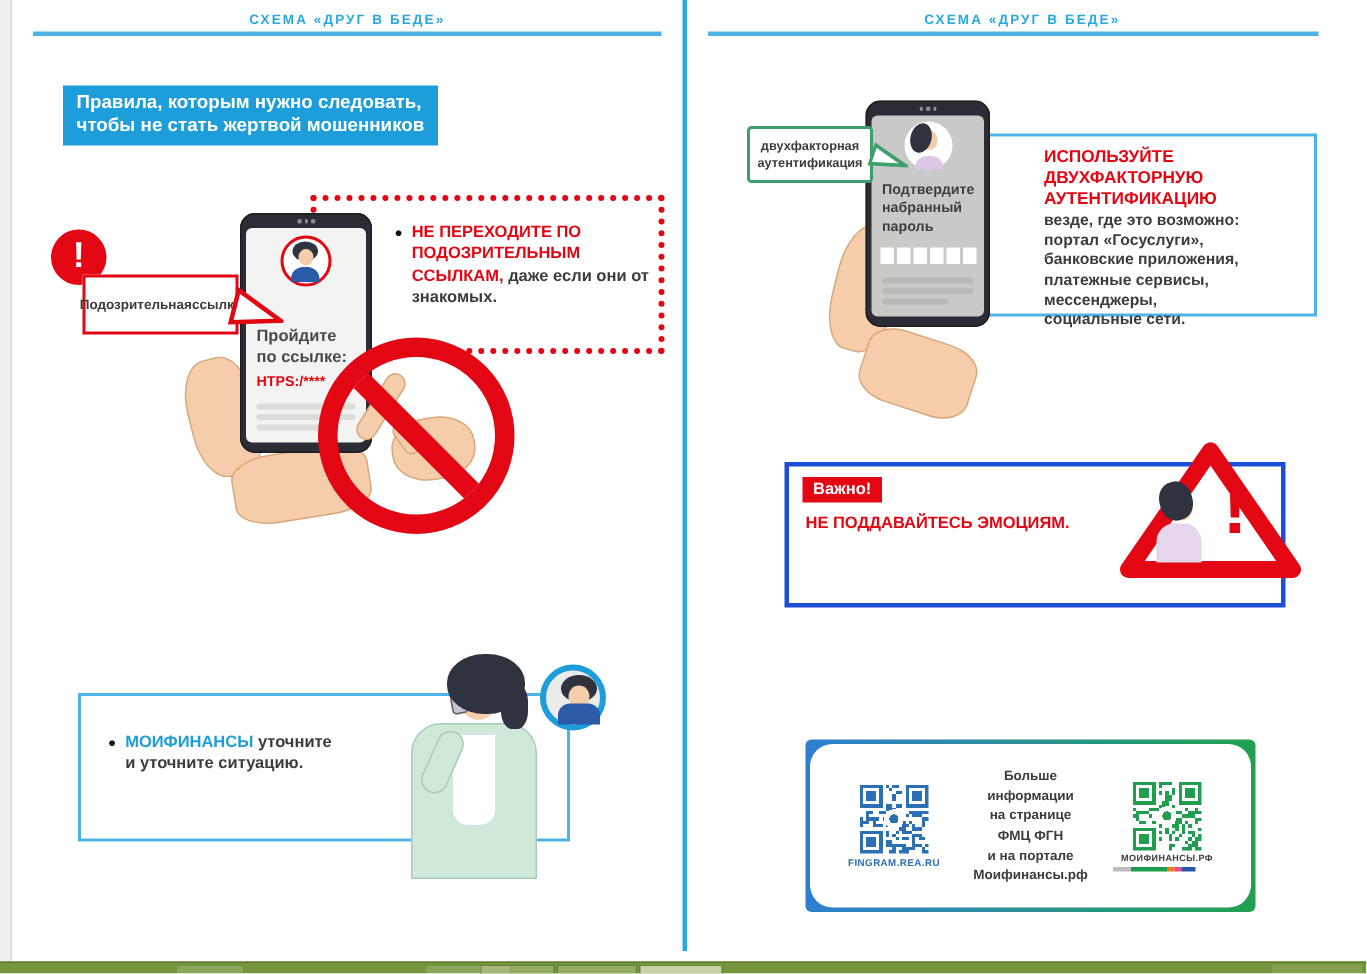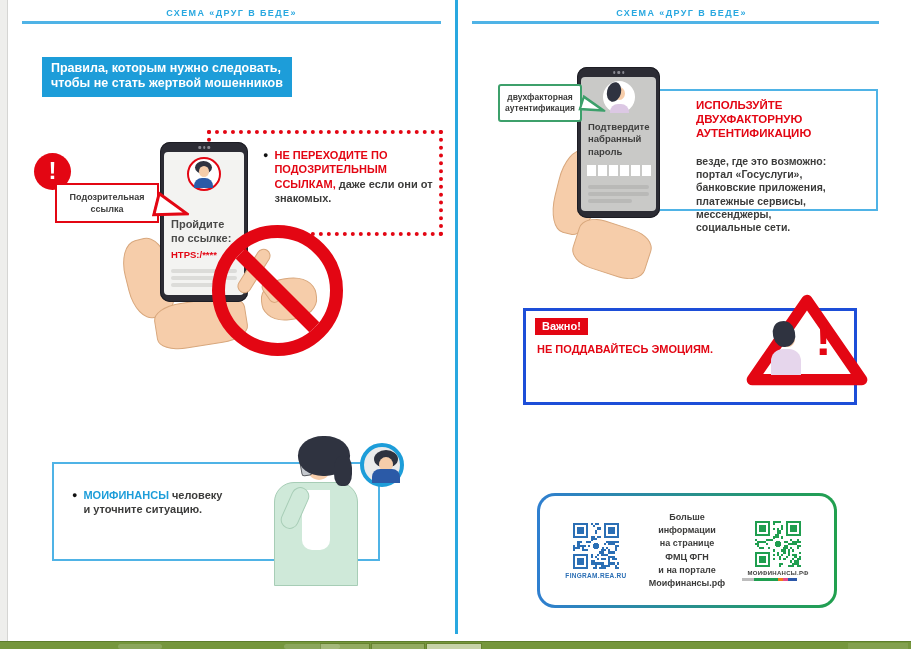--- a/index.html
+++ b/index.html
@@ -18,28 +18,28 @@
   .phone .speaker{position:absolute;top:4px;left:50%;transform:translateX(-50%);display:flex;gap:2px;}
   .phone .speaker i{width:2.5px;height:2.5px;border-radius:50%;background:#8a8a92;}
   .screen{position:absolute;left:4px;right:4px;top:10px;bottom:7px;border-radius:4px;overflow:hidden;}
   .avatar-ring{border-radius:50%;background:#fff;}
   .glyph-person{position:relative;width:100%;height:100%;}
   .gp-hair{position:absolute;background:#2f3340;border-radius:50%;}
   .gp-face{position:absolute;background:#f6cdaa;border-radius:50%;}
   .gp-body{position:absolute;border-radius:8px 8px 0 0;}
   .skin{background:#f6cdaa;border:1px solid #d8a77c;}
   .screen-lines i{display:block;height:3.5px;background:#dcdcd9;border-radius:2px;margin-bottom:3.5px;}
-  .label-box{background:#fff;border:2px solid #e30613;display:flex;flex-direction:column;align-items:center;justify-content:center;font-size:9px;font-weight:bold;color:#3c3c3b;text-align:center;line-height:1.35;}
+  .label-box{background:#fff;border:2px solid #e30613;display:flex;flex-direction:row;align-items:center;justify-content:center;font-size:9px;font-weight:bold;color:#3c3c3b;text-align:center;line-height:1.35;}
   .no-sign{border:13px solid #e30613;border-radius:50%;overflow:hidden;}
   .no-slash{position:absolute;background:#e30613;transform:rotate(45deg);}
   .outline-box-blue{border:2px solid #4fb3e6;background:#fff;}
   .bubble{background:#fff;border:2px solid #3da06b;border-radius:3px;display:flex;flex-direction:column;align-items:center;justify-content:center;font-size:8.5px;font-weight:bold;color:#3c3c3b;line-height:1.3;}
   .imp-box{border:3px solid #1d4ed8;background:#fff;}
   .imp-label{position:absolute;left:9px;top:7px;background:#e30613;color:#fff;font-size:11px;font-weight:bold;padding:2px 7px 3px;}
-  .qr-outer{border-radius:18px;background:linear-gradient(90deg,#2f7fd0,#21a04e);padding:3px;}
+  .qr-outer{border-radius:4px;background:linear-gradient(90deg,#2f7fd0,#21a04e);padding:3px;}
   .qr-inner{background:#fff;border-radius:15px;height:100%;display:flex;align-items:center;justify-content:center;gap:16px;padding:0 20px;box-sizing:border-box;}
   .qr{width:46px;height:46px;margin:0 auto;}
   .qr-blue{color:#2b6fb5;}
   .qr-green{color:#1f9e4f;}
   .qr-cap{font-size:6.5px;font-weight:bold;letter-spacing:.3px;margin-top:3px;text-align:center;}
   .stripe{display:flex;height:3px;margin-top:2px;}
   .info-lines{font-size:9px;font-weight:bold;color:#3c3c3b;line-height:1.45;text-align:center;}
   .taskbar{position:absolute;left:0;top:641px;width:911px;height:8px;background:#75963c;border-top:1px solid #5d7c2c;}
   .tb-btn{position:absolute;top:1px;height:7px;background:#93ab61;border:1px solid #66822f;}
   .divider{position:absolute;left:455px;top:0;width:3px;height:634px;background:#29a8e0;}
@@ -111,21 +111,21 @@
       <div class="abs skin" style="left:22px;top:8px;width:14px;height:50px;border-radius:8px;transform:rotate(32deg);z-index:1;"></div>
       <div class="abs skin" style="left:36px;top:40px;width:56px;height:42px;border-radius:45%;transform:rotate(-8deg);z-index:1;"></div>
       <div class="abs skin" style="left:40px;top:42px;width:12px;height:24px;border-radius:8px;transform:rotate(-35deg);z-index:1;"></div>
       <div class="no-slash" style="left:-22px;top:46px;width:150px;height:14px;z-index:2;"></div>
     </div>
 
     <div class="abs outline-box-blue" style="left:44px;top:462px;width:328px;height:99px;z-index:1;"></div>
     <div class="abs rule-text" style="left:64px;top:488px;width:190px;z-index:2;">
       <span class="bullet">●</span>
       <div>
-        <div><span class="blue-t">МОИФИНАНСЫ</span><span> человеку</span></div>
+        <div><span class="blue-t">МОИФИНАНСЫ</span><span> уточните</span></div>
         <div>и уточните ситуацию.</div>
       </div>
     </div>
 
     <div class="abs" style="left:252px;top:438px;width:110px;height:150px;z-index:3;">
       <div class="abs" style="left:14px;top:44px;width:84px;height:104px;background:#cfe9d9;border:1px solid #a7cdb6;border-radius:20px 20px 0 0;"></div>
       <div class="abs" style="left:42px;top:52px;width:28px;height:60px;background:#fff;border-radius:0 0 10px 10px;"></div>
       <div class="abs" style="left:26px;top:48px;width:18px;height:44px;background:#cfe9d9;border:1px solid #a7cdb6;border-radius:9px;transform:rotate(24deg);"></div>
       <div class="abs" style="left:46px;top:12px;width:26px;height:30px;background:#f6cdaa;border-radius:50%;"></div>
       <div class="abs" style="left:40px;top:16px;width:11px;height:22px;background:#c4c8ce;border:1px solid #55585e;border-radius:3px;transform:rotate(-10deg);"></div>
@@ -146,21 +146,21 @@
     <div class="page-header">СХЕМА «ДРУГ В БЕДЕ»</div>
     <div class="header-rule abs" style="left:14px;right:26px;"></div>
 
     <div class="abs outline-box-blue" style="left:200px;top:89px;width:220px;height:122px;z-index:1;">
       <div class="abs" style="left:36px;top:7px;line-height:1.22;">
         <div class="red-t" style="font-size:11.5px;font-weight:bold;">
           <div>ИСПОЛЬЗУЙТЕ</div>
           <div>ДВУХФАКТОРНУЮ</div>
           <div>АУТЕНТИФИКАЦИЮ</div>
         </div>
-        <div style="font-size:10.5px;font-weight:bold;color:#3c3c3b;line-height:1.26;margin-top:15px;">
+        <div style="font-size:10.5px;font-weight:bold;color:#3c3c3b;line-height:1.26;margin-top:1px;">
           <div>везде, где это возможно:</div>
           <div>портал «Госуслуги»,</div>
           <div>банковские приложения,</div>
           <div>платежные сервисы,</div>
           <div>мессенджеры,</div>
           <div>социальные сети.</div>
         </div>
       </div>
     </div>
 

